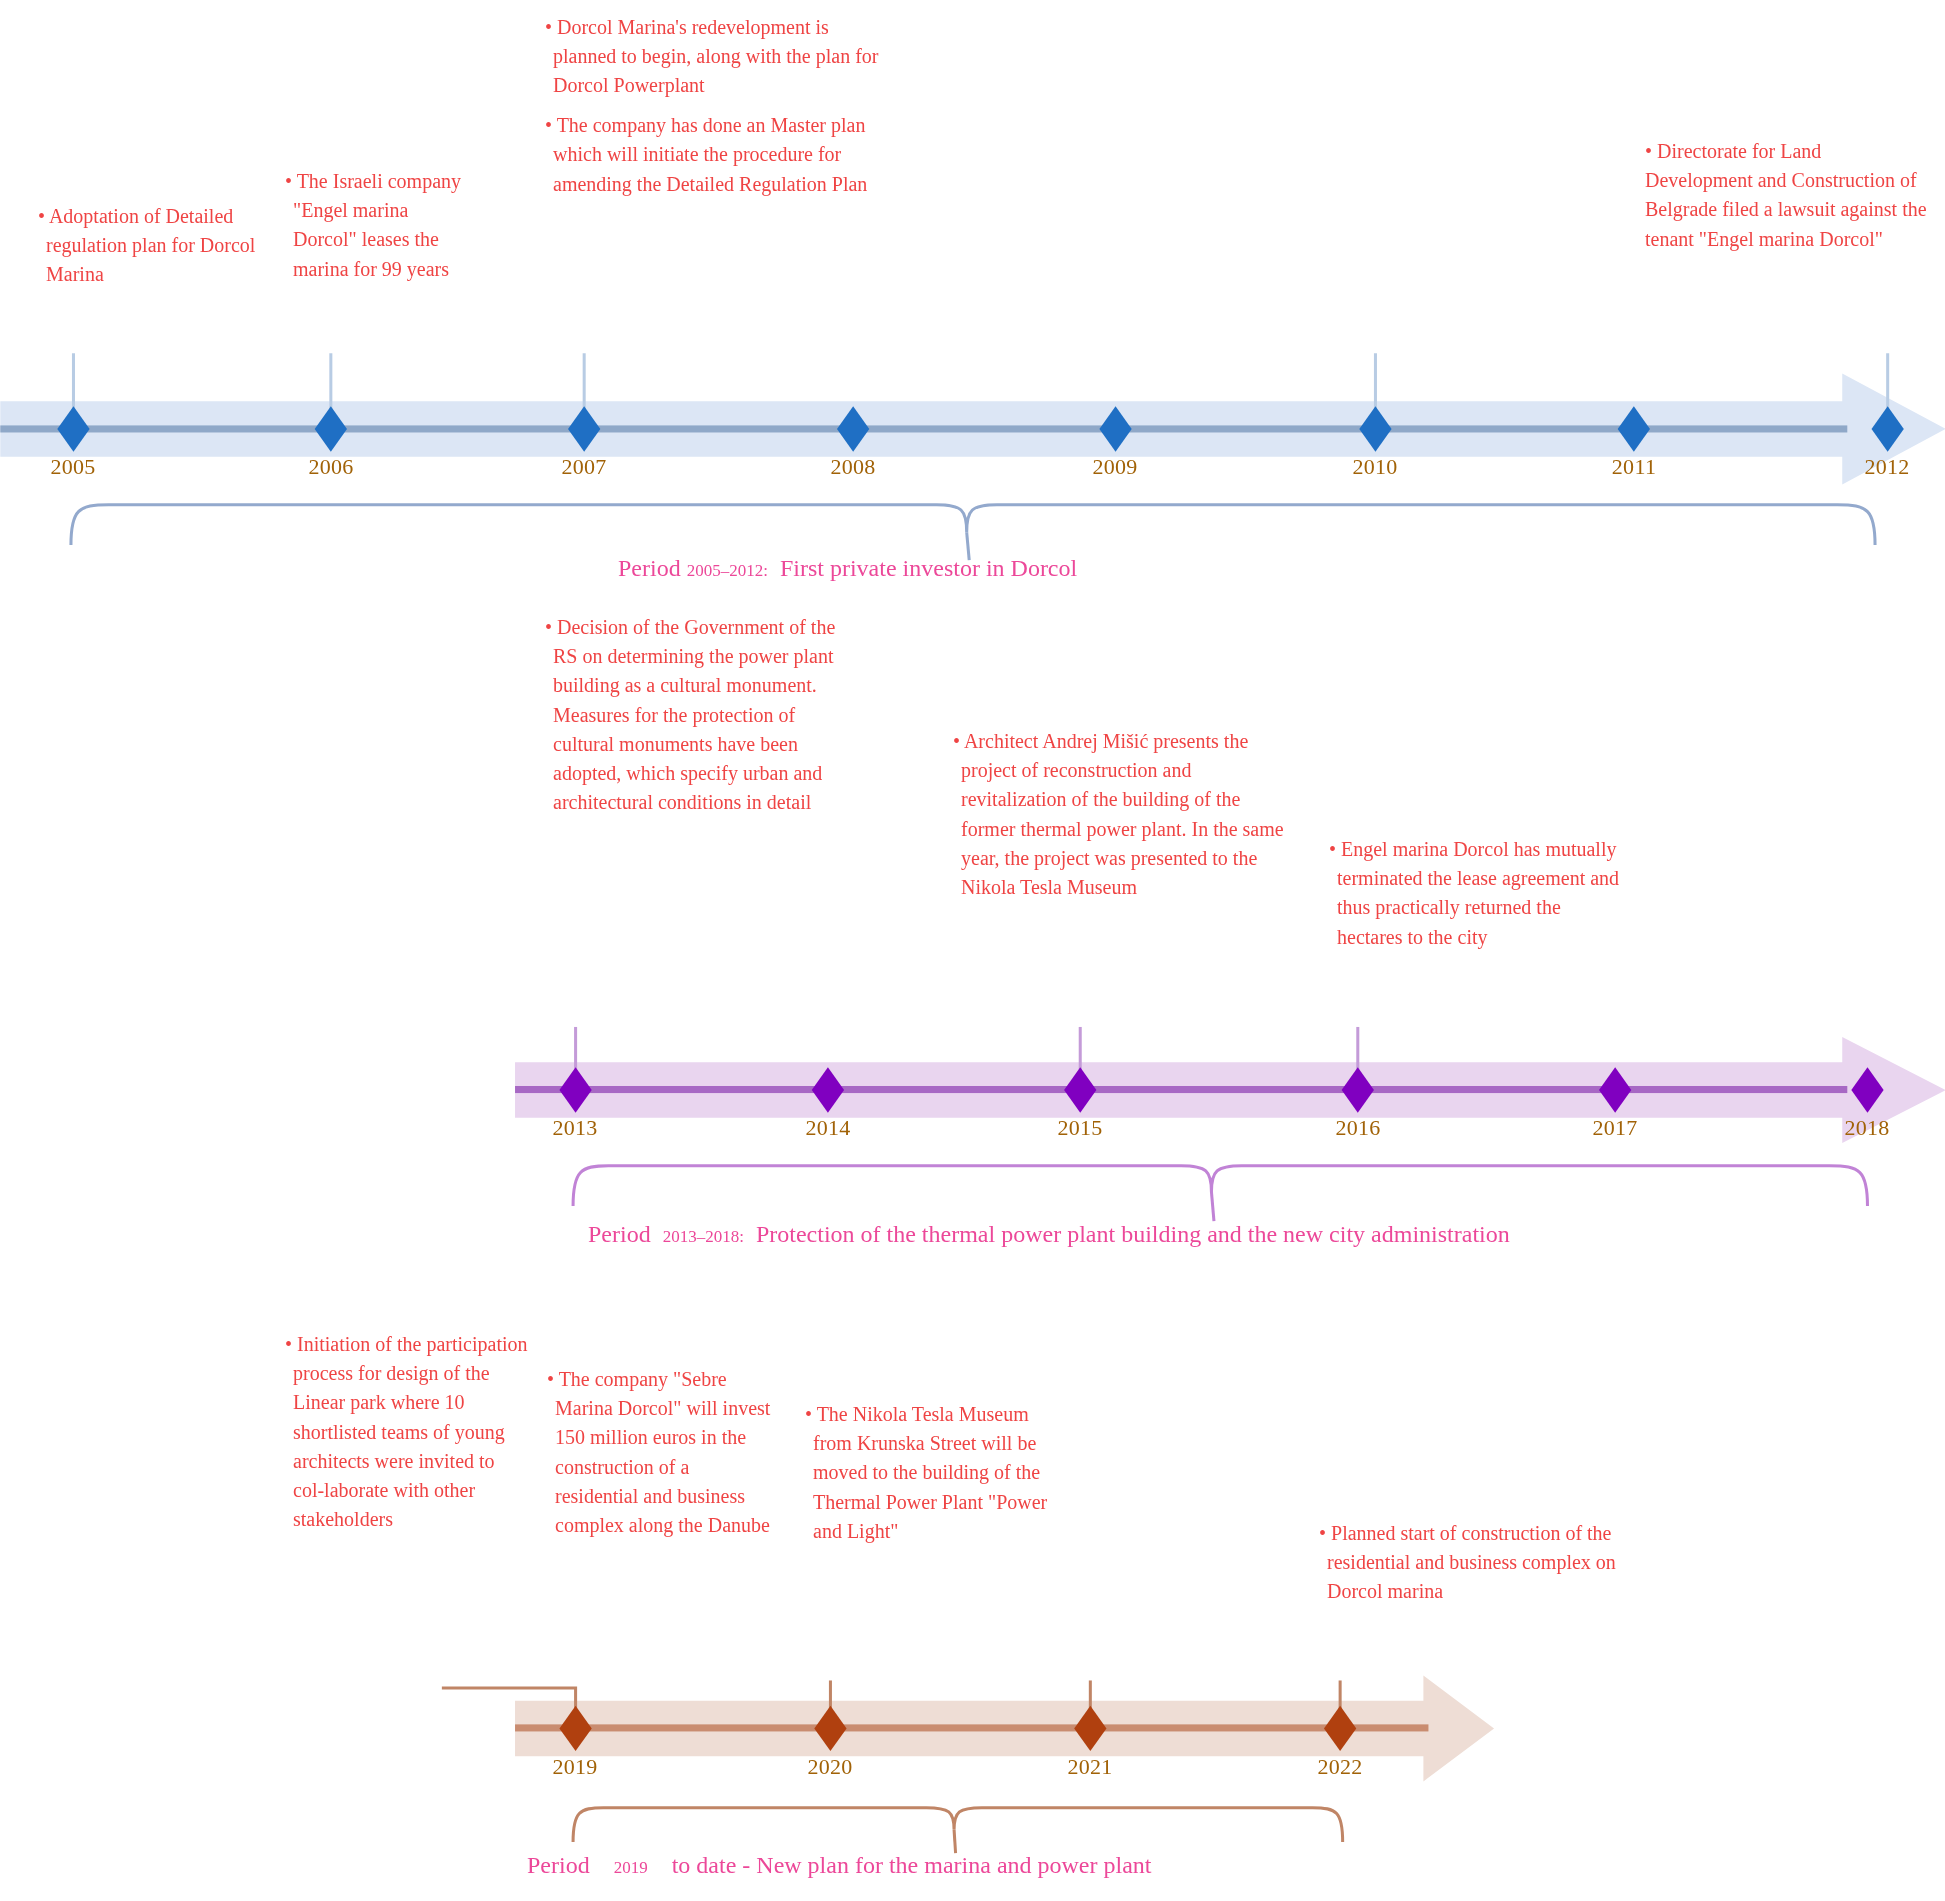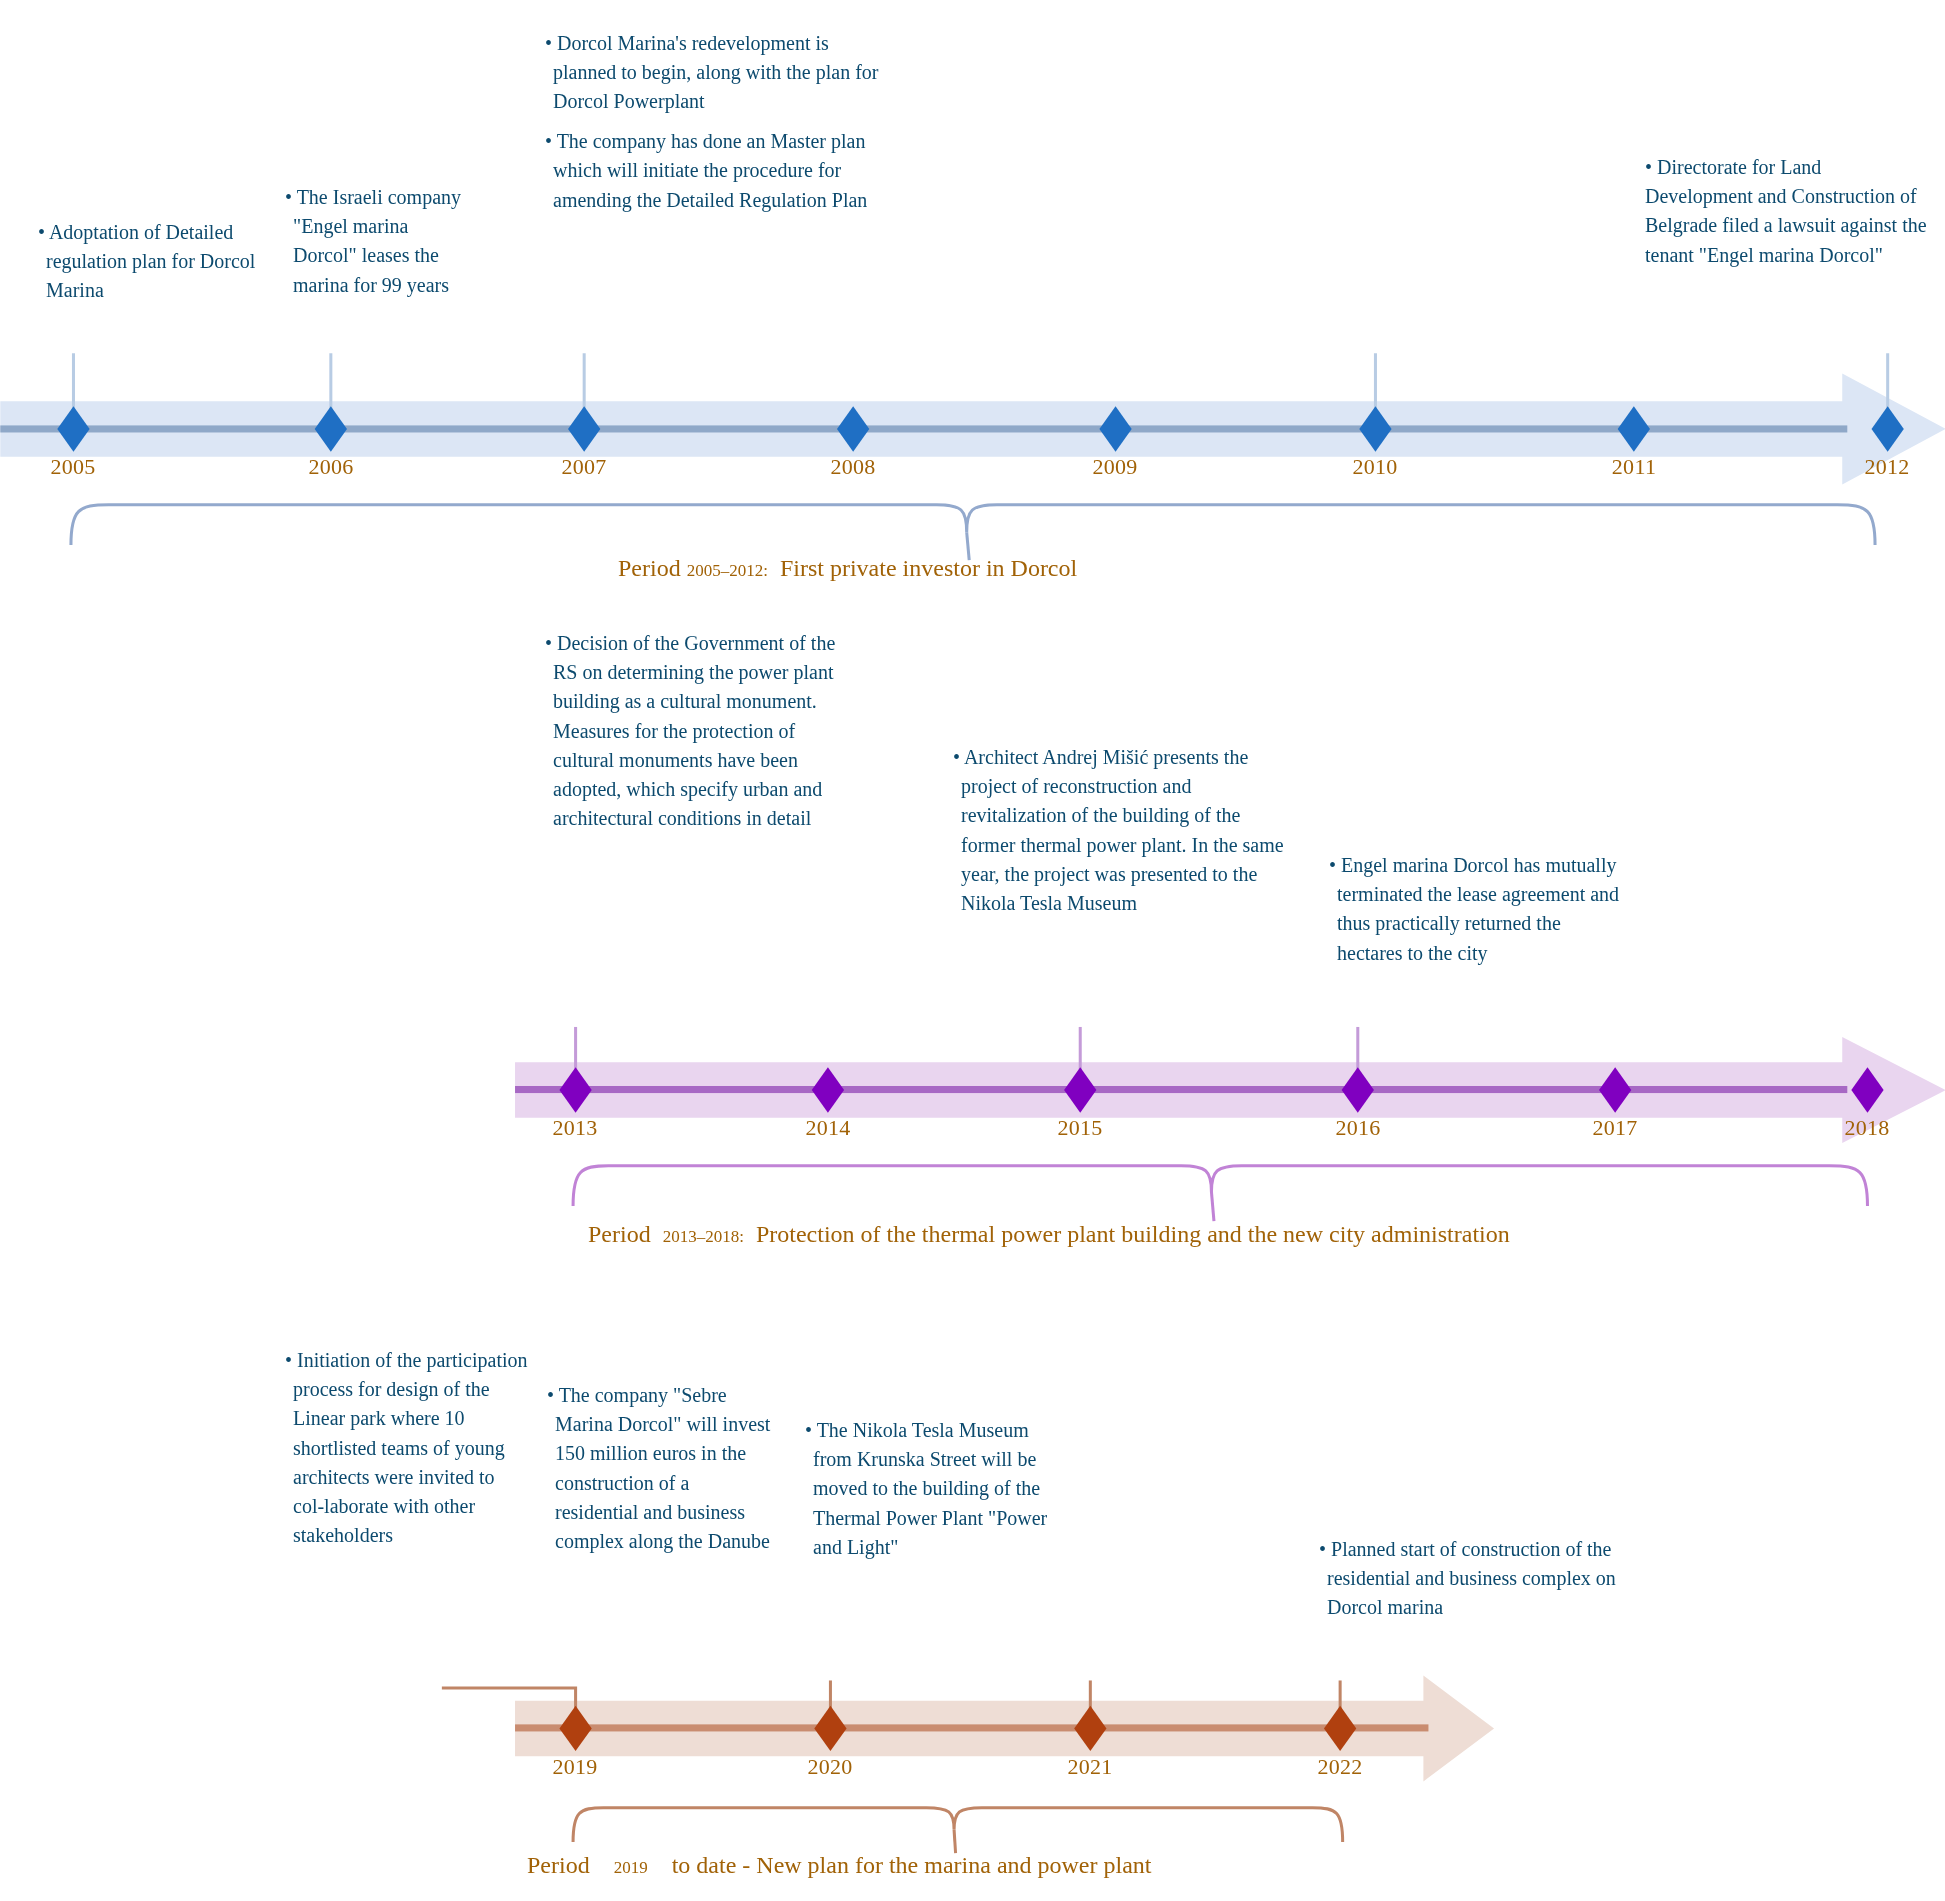--- a/index.html
+++ b/index.html
@@ -12,40 +12,39 @@
     position:relative;
     width:1946px;
     height:1901px;
     overflow:hidden;
     background:#ffffff;
   }
   .evt{
     position:absolute;
     font-size:20px;
     line-height:1.46;
-    color:#0c4a6e;
+    color:#ef4444;
     text-indent:-8px;
-    margin-top:16px;
   }
   .evt.center{ text-align:left; text-indent:0; }
   .evt p{ margin:0 0 0 0; }
   .evt p + p{ margin-top:11px; }
   .yr{
     position:absolute;
     font-size:22px;
     color:#a16207;
     letter-spacing:0.3px;
     text-align:center;
     transform:translateX(-50%);
     white-space:nowrap;
   }
   .caption{
     position:absolute;
     font-size:24px;
-    color:#a16207;
+    color:#ec4899;
     white-space:nowrap;
   }
   .caption .small{ font-size:17px; }
   svg.layer{
     position:absolute;
     left:0; top:0;
     width:1946px;
     height:1901px;
     pointer-events:none;
   }

